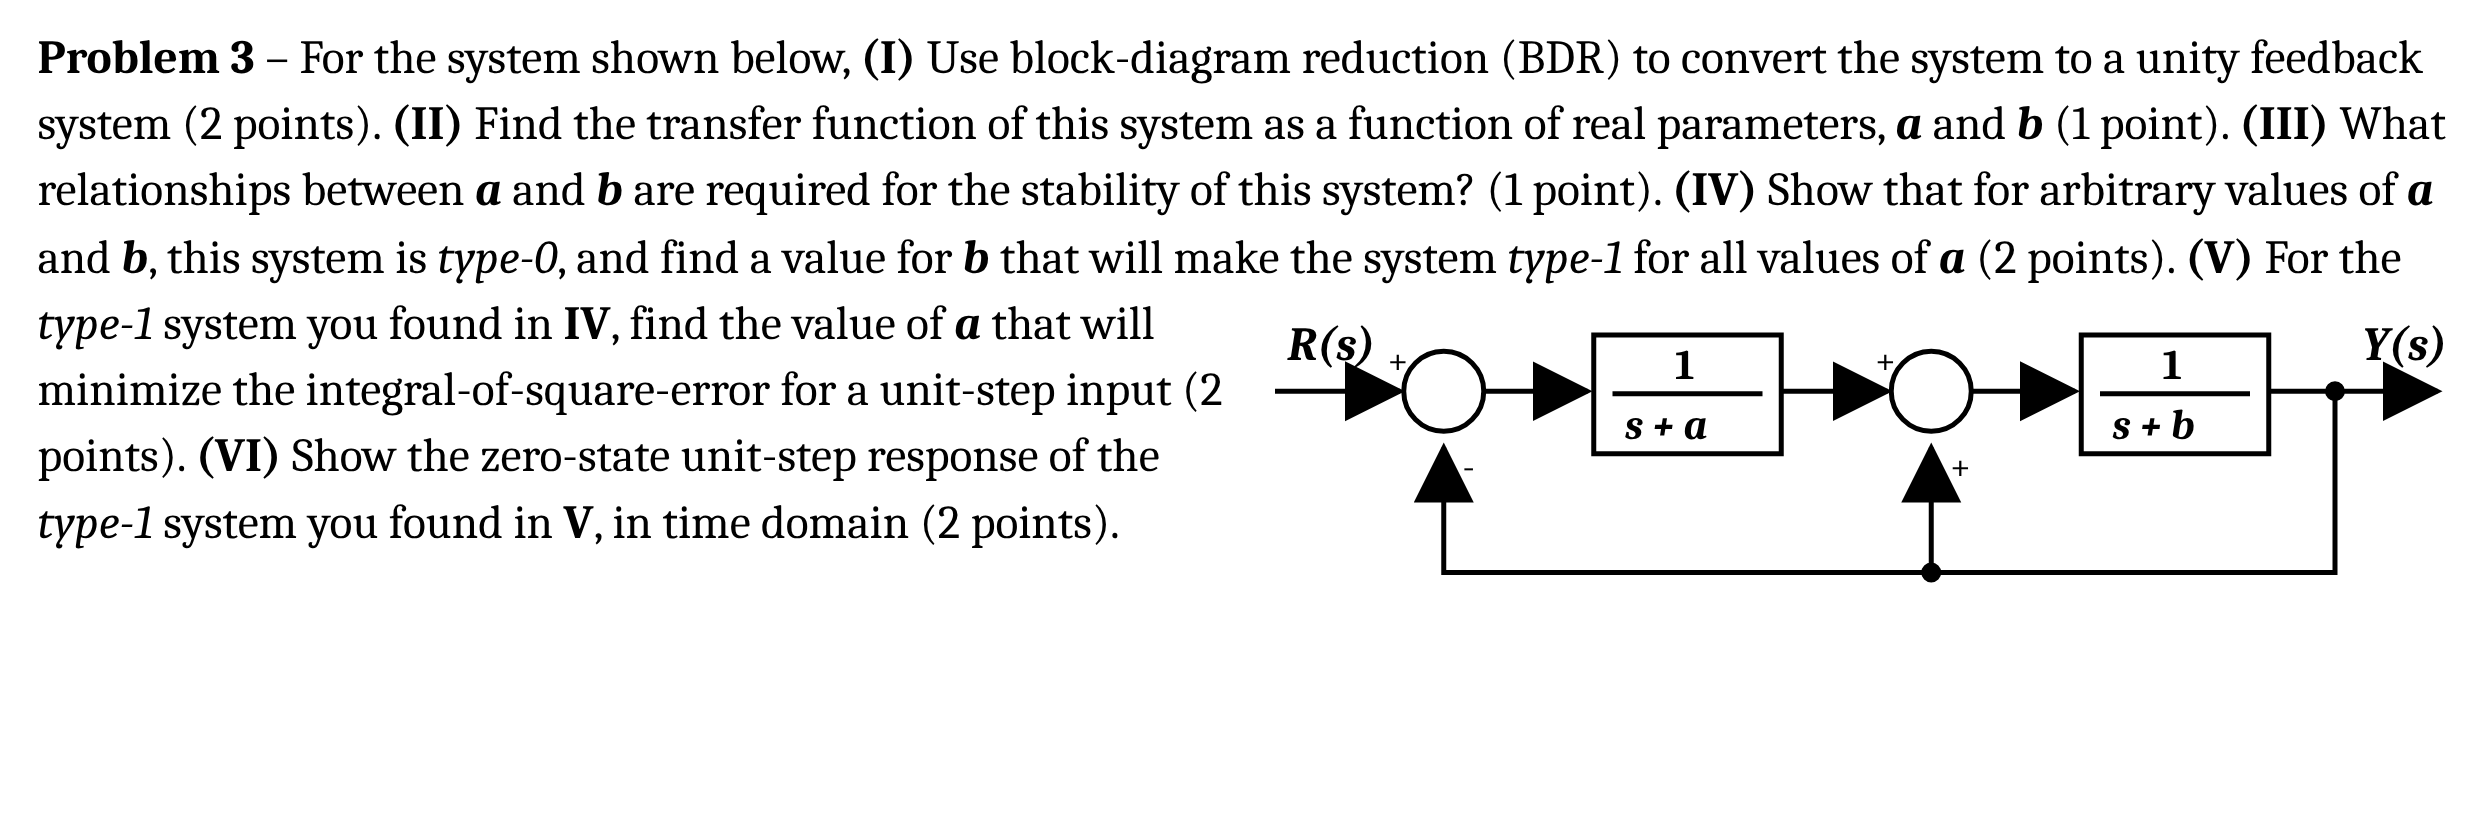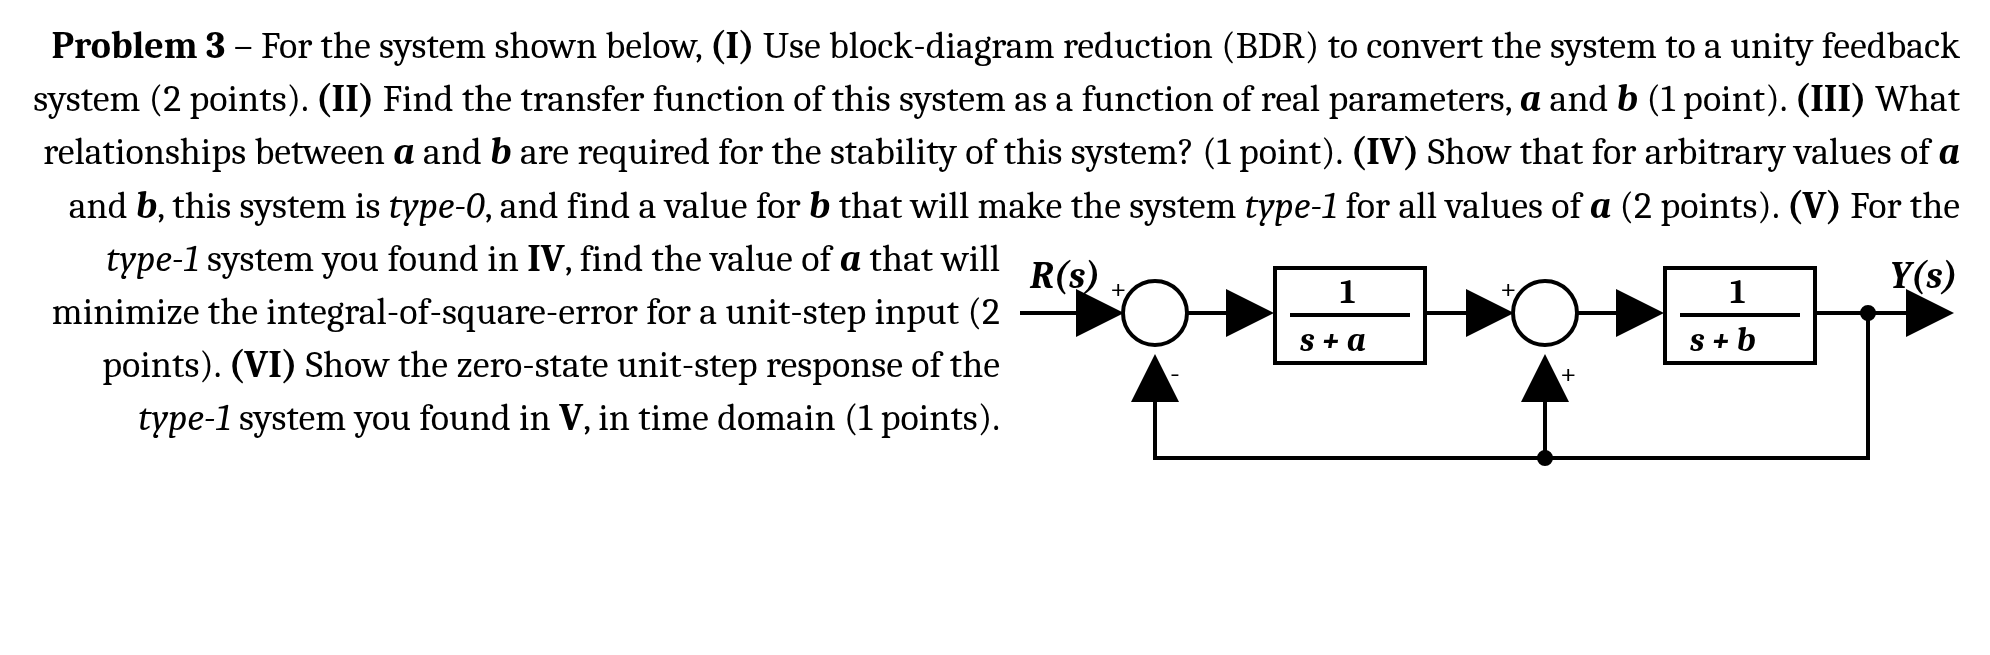--- a/index.html
+++ b/index.html
@@ -14,21 +14,21 @@
   height:655px;
   box-sizing:border-box;
   padding:20px 30px 0 30px;
   position:relative;
   font-size:38px;
   line-height:1.4;
 }
 .bold{font-weight:700;}
 .italic{font-style:italic;}
 .bolditalic{font-weight:700;font-style:italic;}
-.prob{display:block;text-align:right;}
+.prob{display:block;}
 .float-wrap{
   float:right;
   width:940px;
   height:250px;
   margin:10px 0 0 20px;
 }
 svg text{font-family:"Cambria","Georgia","Times New Roman",serif;}
 </style>
 </head>
 <body>
@@ -78,15 +78,15 @@
         <text x="320" y="60" font-size="34" font-weight="700">1</text>
         <text x="280" y="108" font-size="34" font-style="italic" font-weight="700">s + a</text>
         <text x="710" y="60" font-size="34" font-weight="700">1</text>
         <text x="670" y="108" font-size="34" font-style="italic" font-weight="700">s + b</text>
         <text x="90" y="55" font-size="30">+</text>
         <text x="150" y="140" font-size="30">-</text>
         <text x="480" y="55" font-size="30">+</text>
         <text x="540" y="140" font-size="30">+</text>
       </svg>
     </span>
-    <span> that will minimize the integral-of-square-error for a unit-step input (2 points). </span><span class="bold">(VI)</span><span> Show the zero-state unit-step response of the </span><span class="italic">type-1</span><span> system you found in </span><span class="bold">V</span><span>, in time domain (1 points).</span>
+    <span> that will minimize the integral-of-square-error for a unit-step input (2 points). </span><span class="bold">(VI)</span><span> Show the zero-state unit-step response of the </span><span class="italic">type-1</span><span> system you found in </span><span class="bold">V</span><span>, in time domain (2 points).</span>
   </span>
 </div>
 
 </body></html>

